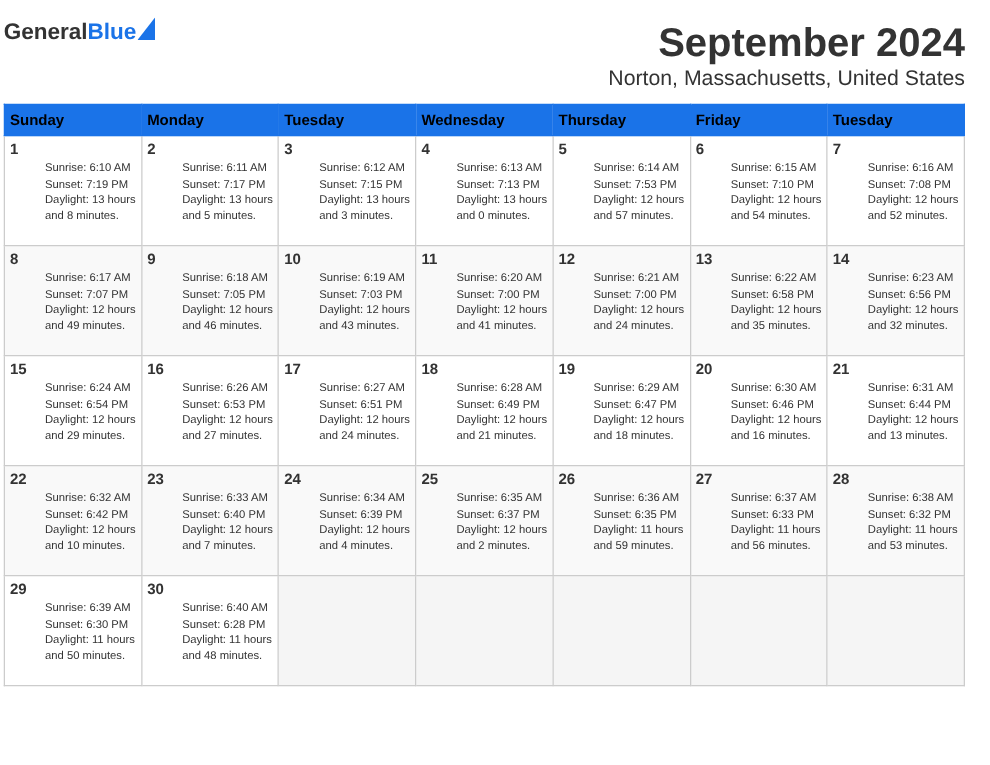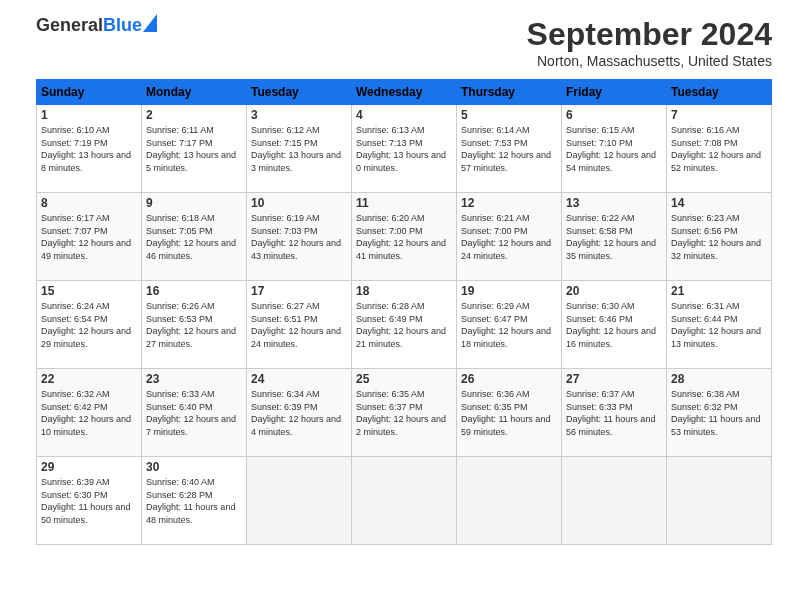--- a/index.html
+++ b/index.html
@@ -6,21 +6,21 @@
     body {
       width: 792px;
       height: 612px;
       font-family: Arial, sans-serif;
       background: #fff;
       overflow: hidden;
     }
     .page {
       width: 792px;
       height: 612px;
-      padding: 16px 20px 10px 36px;
+      padding: 16px 20px 10px 3px;
       border-radius: 23px;
     }
     .header {
       display: flex;
       justify-content: space-between;
       align-items: flex-start;
       margin-bottom: 10px;
     }
     .logo {
       display: flex;
@@ -35,21 +35,21 @@
     .logo-blue { color: #1a73e8; }
     .title-block {
       text-align: right;
     }
     .month-title {
       font-size: 32px;
       font-weight: bold;
       color: #333;
     }
     .location {
-      font-size: 14px;
+      font-size: 17px;
       color: #333;
     }
     .calendar {
       width: 100%;
       border-collapse: collapse;
       table-layout: fixed;
     }
     .calendar th {
       background: #1a73e8;
       color: #000000;
@@ -74,20 +74,21 @@
     .day-num {
       font-size: 12px;
       font-weight: bold;
       display: block;
       margin-bottom: 2px;
     }
     .day-info {
       font-size: 9px;
       line-height: 1.4;
       color: #333;
+      margin-left: 28px;
     }
     .row-shade td {
       background: #f9f9f9;
     }
   </style>
 </head>
 <body>
 
 <div class="page">
   <div class="header">

